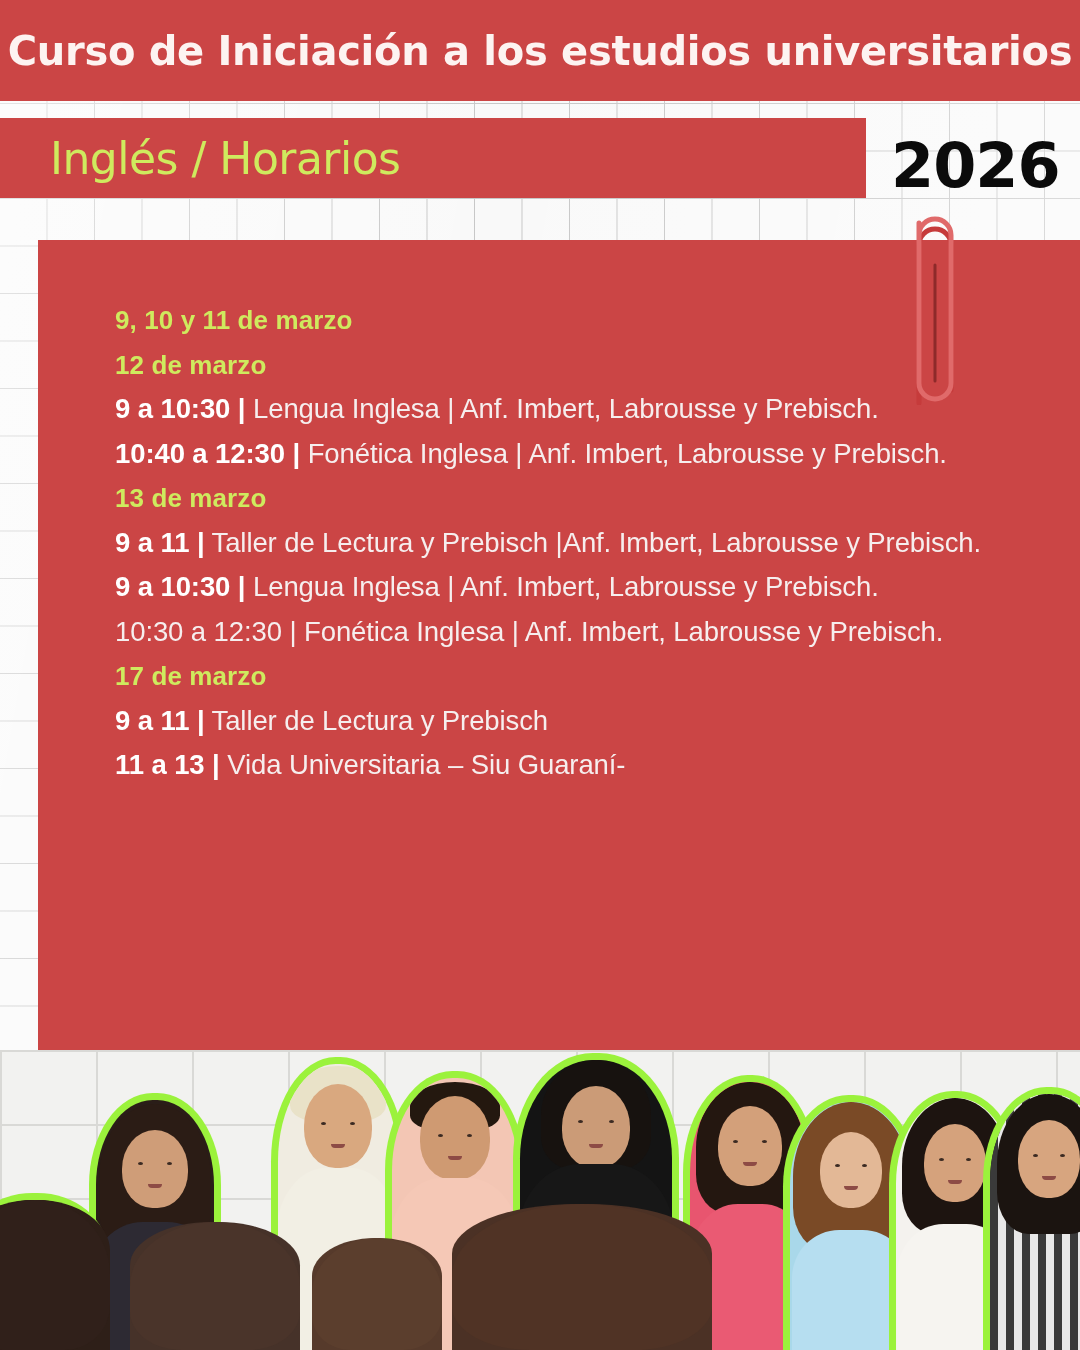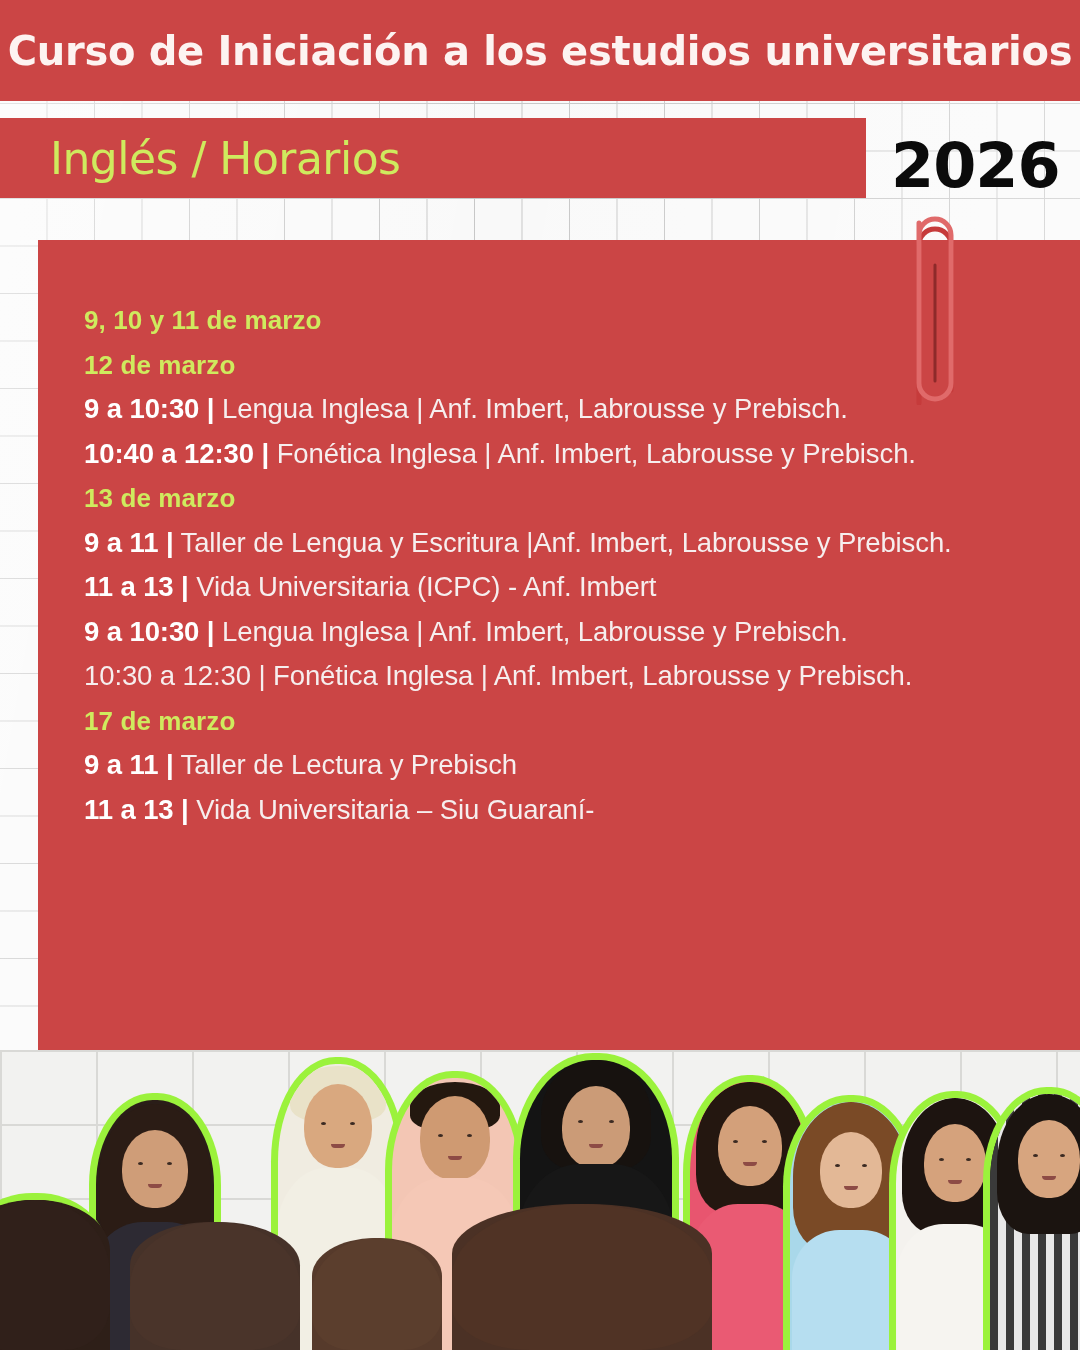--- a/index.html
+++ b/index.html
@@ -89,20 +89,21 @@
     width:1000px;
   }
   .sched-line{
     font-size:27.5px;
     line-height:44.5px;
     color:#f6eeee;
     font-weight:300;
     letter-spacing:-.1px;
     font-family:"Liberation Sans", sans-serif;
     white-space:nowrap;
+    margin-left:31px;
   }
   .sched-line.wrap{ white-space:normal; }
   .date-head{
     color:#cfea5e;
     font-weight:bold;
     font-size:26px;
     letter-spacing:.1px;
   }
   .t-bold{ font-weight:bold; color:#ffffff; }
 
@@ -181,26 +182,23 @@
 
     <div class="sched-line">
       <span class="t-bold">10:40 a 12:30 |</span><span> Fonética Inglesa | Anf. Imbert, Labrousse y Prebisch.</span>
     </div>
 
     <div class="sched-line">
       <span class="date-head">13 de marzo</span>
     </div>
 
     <div class="sched-line wrap" style="width:930px">
-      <span class="t-bold">9 a 11 |</span><span> Taller de Lengua y Escritura |Anf. Imbert, Labrousse y Prebisch.</span>
-    </div>
-
-    <div class="sched-line">
-      <span class="t-bold">11 a 13 |</span><span> Vida Universitaria (ICPC) - Anf. Imbert</span>
-    </div>
+      <span class="t-bold">9 a 11 |</span><span> Taller de Lectura y Prebisch |Anf. Imbert, Labrousse y Prebisch.</span>
+    </div>
+
 
 
     <div class="sched-line">
       <span class="t-bold">9 a 10:30 |</span><span>  Lengua Inglesa | Anf. Imbert, Labrousse y Prebisch.</span>
     </div>
 
     <div class="sched-line">
       <span>10:30 a 12:30 |  Fonética Inglesa | Anf. Imbert, Labrousse y Prebisch.</span>
     </div>
 

